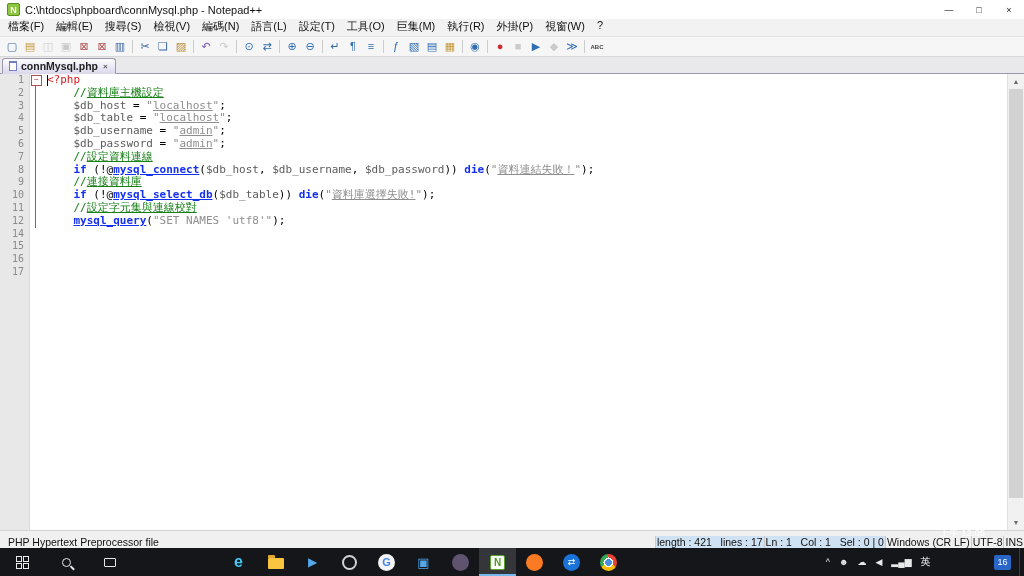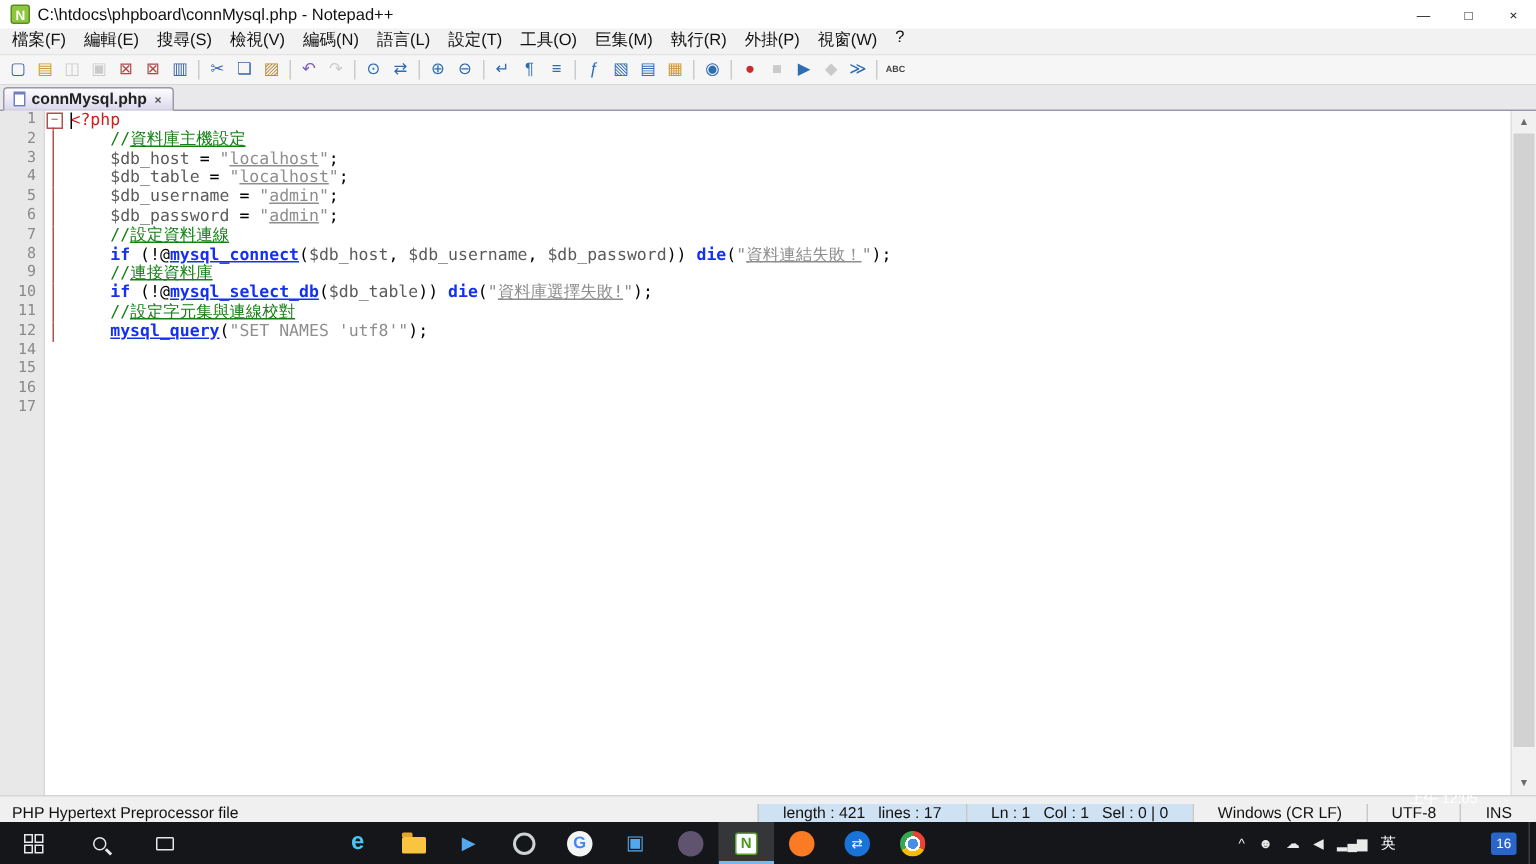--- a/index.html
+++ b/index.html
@@ -65,21 +65,21 @@
 
   .vscroll { width:17px; background:#f1f1f1; border-left:1px solid #e0e0e0; display:flex; flex-direction:column; }
   .vs-btn { height:15px; display:flex; align-items:center; justify-content:center; font-size:7px; color:#6b6b6b; }
   .vs-track { flex:1; position:relative; }
   .vs-thumb { position:absolute; left:1px; right:1px; top:0; height:96%; background:#d2d2d2; }
 
   
   .statusbar { height:18px; background:#f0f0f0; border-top:1px solid #d4d4d4; display:flex; align-items:flex-end;
                font-size:10.5px; color:#111; white-space:pre; }
   .sb-doctype { flex:1; display:flex; align-items:center; padding:0 8px; }
-  .sb-seg { display:flex; align-items:center; padding:0 16px; border-left:1px solid #c9c9c9; }
+  .sb-seg { display:flex; align-items:center; padding:0 1px; border-left:1px solid #c9c9c9; }
   .sb-blue { background:#cfe2f4; }
 
   
   .taskbar { height:28px; background:#14161a; display:flex; align-items:stretch; color:#fff; }
   .tb-sys { width:44px; display:flex; align-items:center; justify-content:center; }
   .win-logo { display:grid; grid-template-columns:6px 6px; grid-template-rows:6px 6px; gap:1px; }
   .win-logo i { border:1px solid #eaeaea; }
   .search-glass { width:9px; height:9px; border:1.5px solid #e8e8e8; border-radius:50%; position:relative; }
   .search-glass::after { content:""; position:absolute; width:5px; height:1.5px; background:#e8e8e8;
                          left:7px; top:8px; transform:rotate(45deg); }

